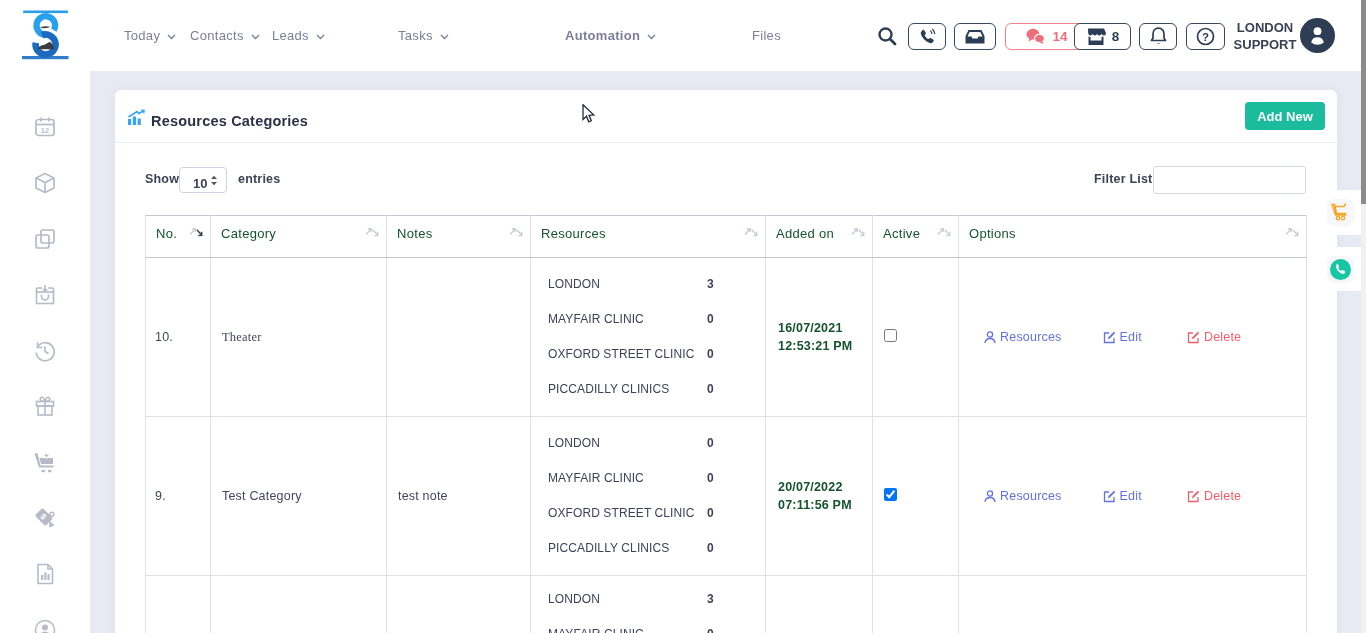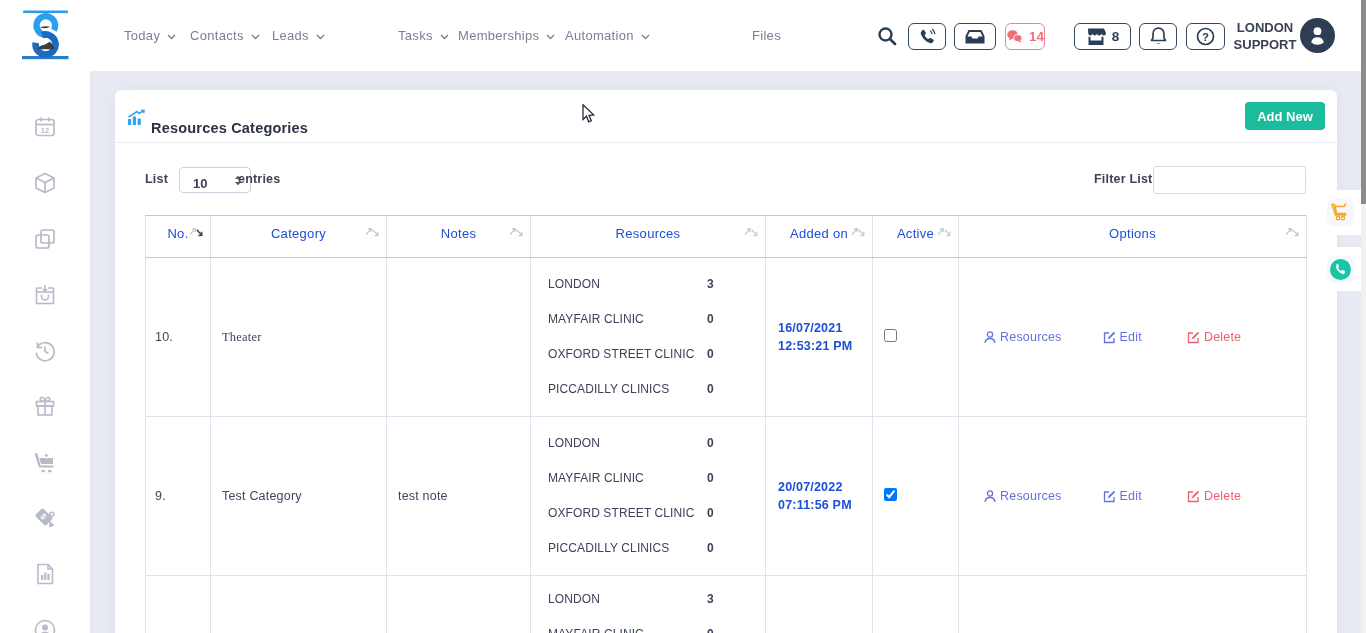--- a/index.html
+++ b/index.html
@@ -5,34 +5,34 @@
 * { margin:0; padding:0; box-sizing:border-box; }
 html,body { width:1366px; height:633px; overflow:hidden; }
 body { font-family:"Liberation Sans", sans-serif; background:#e8eaf3; position:relative; }
 .header { position:absolute; left:0; top:0; width:1366px; height:71px; background:#fff; z-index:5;padding-left:16px; }
 .sidebar { position:absolute; left:0; top:71px; width:90px; height:562px; background:#fff; z-index:4; }
 .navitem { position:absolute; top:0; height:71px; display:flex; align-items:center; color:#7b7f98; font-size:13px; font-weight:500; letter-spacing:0.3px; }
 .navitem .chev { margin-left:7px; }
 .iconbtn { position:absolute; top:23px; height:27px; border:1px solid #37485f; border-radius:6px; display:flex; align-items:center; justify-content:center; background:#fff; }
 .card { position:absolute; left:115px; top:90px; width:1222px; height:560px; background:#fff; border-radius:6px; box-shadow:0 0 12px rgba(80,90,120,0.06); z-index:1; }
 .cardhead { position:absolute; left:0; top:0; width:100%; height:53px; border-bottom:1px solid #eceef4; }
-.title { position:absolute; left:36px; top:30px; color:#2b3245; font-size:14.5px; font-weight:700; letter-spacing:0.2px; }
+.title { position:absolute; left:36px; top:23px; color:#2b3245; font-size:14.5px; font-weight:700; letter-spacing:0.2px; }
 .addnew { position:absolute; right:12px; top:12px; width:80px; height:28px; background:#1abc9c; border-radius:4px; color:#fff; font-size:13px; font-weight:700; display:flex; align-items:center; justify-content:center; }
 .showrow { position:absolute; left:0; top:53px; width:100%; height:60px; }
 .lbl { color:#3f4254; font-size:12.5px; font-weight:700; letter-spacing:0.2px; }
-.sel { position:absolute; left:64px; top:24px; width:72px; height:26px; border:1px solid #ccd2e0; border-radius:4px; background:#fff; }
+.sel { position:absolute; left:64px; top:24px; width:48px; height:26px; border:1px solid #ccd2e0; border-radius:4px; background:#fff; }
 .finput { position:absolute; right:31px; top:23px; width:153px; height:28px; border:1px solid #d4d9e3; border-radius:3px; background:#fff; }
 table.dt { position:absolute; left:30px; top:125px; width:1161px; border-collapse:collapse; table-layout:fixed; }
-table.dt th { border-top:1px solid #c3c8d4; border-bottom:1px solid #c3c8d4; border-left:1px solid #dfe2ea; border-right:1px solid #dfe2ea; height:42px; text-align:center; padding:0 10px 7px 10px; vertical-align:middle; color:#1d4ed8; font-size:13px; font-weight:400; position:relative; letter-spacing:0.3px; }
+table.dt th { border-top:1px solid #c3c8d4; border-bottom:1px solid #c3c8d4; border-left:1px solid #dfe2ea; border-right:1px solid #dfe2ea; height:42px; text-align:left; padding:0 10px 7px 10px; vertical-align:middle; color:#14532d; font-size:13px; font-weight:400; position:relative; letter-spacing:0.3px; }
 table.dt td { border:1px solid #dfe2ea; padding:0 10px; color:#40465e; font-size:12.5px; font-weight:400; vertical-align:middle; letter-spacing:0.2px; }
 table.dt { border:1px solid #dfe2ea; }
 .sorticon { position:absolute; right:6px; top:8px; width:16px; height:16px; }
 .res-item { position:relative; height:35px; line-height:35px; padding-left:7px; color:#3c4258; font-size:12px; font-weight:400; letter-spacing:0.1px; }
 .res-item .cnt { position:absolute; left:166px; top:0; font-weight:700; }
-.datecell { color:#1d4ed8; font-weight:700; font-size:12.5px; line-height:18px; letter-spacing:0.2px; }
+.datecell { color:#14532d; font-weight:700; font-size:12.5px; line-height:18px; letter-spacing:0.2px; }
 .linkrow { display:flex; align-items:center; }
 .lnk { display:flex; align-items:center; font-size:12.5px; font-weight:400; letter-spacing:0.2px; }
 .lnk.blue { color:#6571dd; }
 .lnk.red { color:#ee5f6d; }
 .fpanel { position:absolute; background:#fff; z-index:6; }
 .scrollthumb { position:absolute; right:0; top:0; width:5px; height:204px; background:#8b8b8b; z-index:10; }
 .scrolltrack { position:absolute; right:0; top:204px; width:5px; height:429px; background:#f1f1f2; z-index:9; }
 </style>
 </head>
 <body>
@@ -53,24 +53,21 @@
         </svg></span></div>
   <div class="navitem" style="left:190px;">Contacts<span class="chev"><svg width="9" height="6" viewBox="0 0 9 6">
           <path d="M1 1 L4.5 4.5 L8 1" stroke="#7b7f98" stroke-width="1.4" fill="none"></path>
         </svg></span></div>
   <div class="navitem" style="left:272px;">Leads<span class="chev"><svg width="9" height="6" viewBox="0 0 9 6">
           <path d="M1 1 L4.5 4.5 L8 1" stroke="#7b7f98" stroke-width="1.4" fill="none"></path>
         </svg></span></div>
   <div class="navitem" style="left:398px;">Tasks<span class="chev"><svg width="9" height="6" viewBox="0 0 9 6">
           <path d="M1 1 L4.5 4.5 L8 1" stroke="#7b7f98" stroke-width="1.4" fill="none"></path>
         </svg></span></div>
-  <div class="navitem" style="left:458px;">Memberships<span class="chev"><svg width="9" height="6" viewBox="0 0 9 6">
-          <path d="M1 1 L4.5 4.5 L8 1" stroke="#7b7f98" stroke-width="1.4" fill="none"></path>
-        </svg></span></div>
-  <div class="navitem" style="left:565px;">Automation<span class="chev"><svg width="9" height="6" viewBox="0 0 9 6">
+  <div class="navitem" style="left:565px;font-weight:bold;">Automation<span class="chev"><svg width="9" height="6" viewBox="0 0 9 6">
           <path d="M1 1 L4.5 4.5 L8 1" stroke="#7b7f98" stroke-width="1.4" fill="none"></path>
         </svg></span></div>
   <div class="navitem" style="left:752px;">Files</div>
 
   <svg width="20" height="20" viewBox="0 0 20 20" style="position:absolute;left:877px;top:26px;">
     <circle cx="8.5" cy="8.5" r="6" fill="none" stroke="#2c3e55" stroke-width="2.4"></circle>
     <line x1="13" y1="13" x2="18" y2="18" stroke="#2c3e55" stroke-width="2.8" stroke-linecap="round"></line>
   </svg>
 
   <div class="iconbtn" style="left:908px;width:38px;">
@@ -80,21 +77,21 @@
       <path d="M14.3 1 Q16.5 3.2 16.8 6.1" fill="none" stroke="#2c3e55" stroke-width="1.2"></path>
     </svg>
   </div>
 
   <div class="iconbtn" style="left:954px;width:42px;">
     <svg width="20" height="16" viewBox="0 0 20 16">
       <path d="M3.5 1 L16.5 1 L19.5 7 L19.5 14.5 L0.5 14.5 L0.5 7 Z M2.5 7.5 L6.5 7.5 L7.5 9.5 L12.5 9.5 L13.5 7.5 L17.5 7.5 L15.3 3 L4.7 3 Z" fill="#2c3e55" fill-rule="evenodd"></path>
     </svg>
   </div>
 
-  <div class="iconbtn" style="left:1005px;width:40px;border-color:#f0838d;color:#ef6e7a;font-size:13.5px;font-weight:700;">
+  <div class="iconbtn" style="left:1005px;width:83px;border-color:#f0838d;color:#ef6e7a;font-size:13.5px;font-weight:700;">
     <svg width="22" height="17" viewBox="0 0 22 17" style="margin-right:5px;">
       <ellipse cx="8" cy="6.2" rx="6.5" ry="5.4" fill="#ef6e7a"></ellipse>
       <path d="M4.5 10.5 L3.5 13.5 L7.5 11.5 Z" fill="#ef6e7a"></path>
       <ellipse cx="14.5" cy="10.5" rx="5" ry="4.2" fill="#ef6e7a" stroke="#fff" stroke-width="1.2"></ellipse>
       <path d="M17.5 13.5 L18.5 16 L14.5 14.3 Z" fill="#ef6e7a"></path>
     </svg>14</div>
 
   <div class="iconbtn" style="left:1074px;width:57px;color:#2c3e55;font-size:13.5px;font-weight:700;">
     <svg width="20" height="18" viewBox="0 0 20 18" style="margin-right:6px;">
       <path d="M2 0.5 L18 0.5 L20 5 Q20 7.5 17.8 7.5 Q16 7.5 15.6 5.8 Q15.2 7.5 13.2 7.5 Q11.4 7.5 11 5.8 Q10.6 7.5 8.8 7.5 Q7 7.5 6.6 5.8 Q6.2 7.5 4.4 7.5 Q2.2 7.5 2.2 5 Z" fill="#2c3e55"></path>
@@ -192,21 +189,21 @@
       <rect x="1" y="10" width="3.2" height="6" fill="#36a3f7"></rect>
       <rect x="5.8" y="7.5" width="3.2" height="8.5" fill="#36a3f7"></rect>
       <rect x="10.6" y="9.5" width="3.2" height="6.5" fill="#36a3f7"></rect>
       <path d="M1.5 8 L10 2.5 L12 4.5 L17 1.5" stroke="#36a3f7" stroke-width="1.7" fill="none"></path>
       <path d="M13.5 0.5 L18 0.8 L17.2 5 Z" fill="#36a3f7"></path>
     </svg>
     <div class="title">Resources Categories</div>
     <div class="addnew">Add New</div>
   </div>
   <div class="showrow">
-    <span class="lbl" style="position:absolute;left:30px;top:29px;">List</span>
+    <span class="lbl" style="position:absolute;left:30px;top:29px;">Show</span>
     <div class="sel">
       <span style="position:absolute;left:13px;top:8px;color:#3f4254;font-size:13px;font-weight:600;">10</span>
       <svg width="8" height="11" viewBox="0 0 8 11" style="position:absolute;right:8px;top:7px;">
         <path d="M1 4 L4 0.8 L7 4 Z" fill="#555"></path>
         <path d="M1 7 L4 10.2 L7 7 Z" fill="#555"></path>
       </svg>
     </div>
     <span class="lbl" style="position:absolute;left:123px;top:29px;">entries</span>
     <span class="lbl" style="position:absolute;left:979px;top:29px;">Filter List</span>
     <div class="finput"></div>

